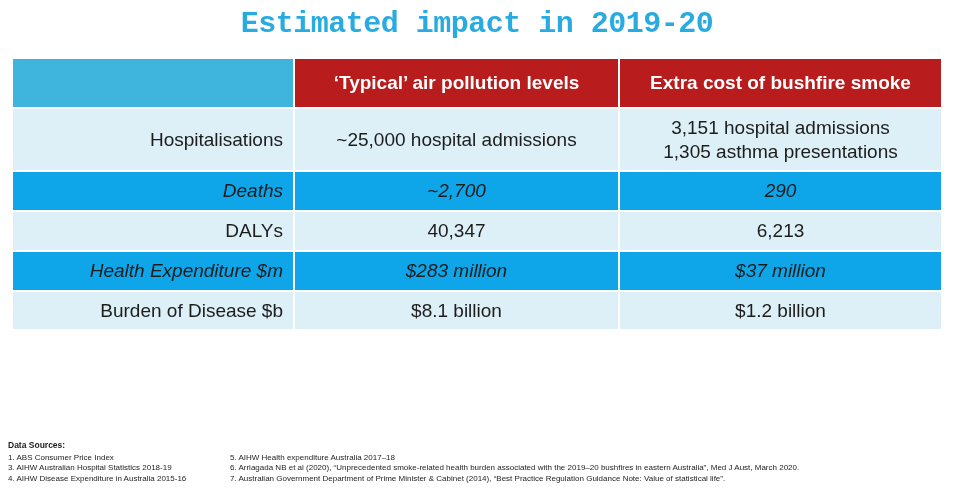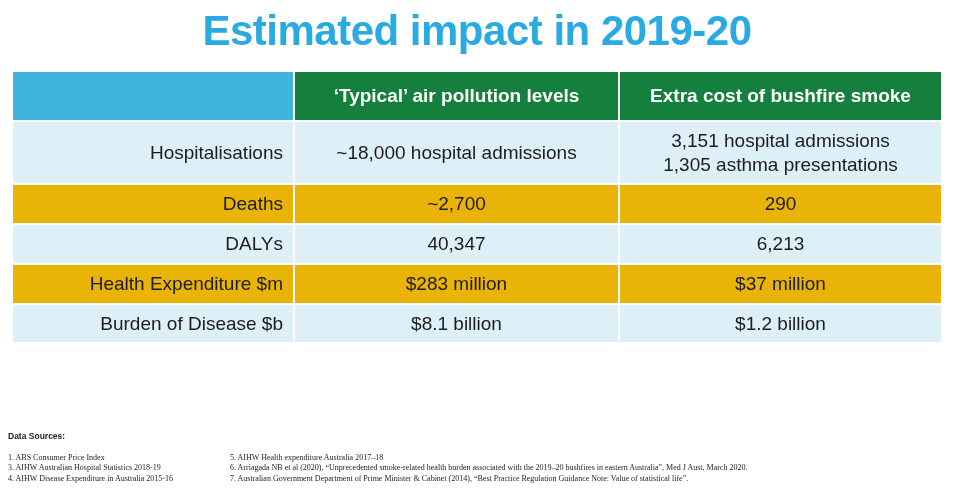--- a/index.html
+++ b/index.html
@@ -15,39 +15,40 @@
     overflow: hidden;
   }
   .slide {
     position: relative;
     width: 954px;
     height: 491px;
     box-sizing: border-box;
   }
   .title {
     text-align: center;
-    font-size: 42px;
+    font-size: 30px;
     font-weight: bold;
     color: #29ABE2;
     letter-spacing: -0.5px;
     padding: 8px 0 10px 0;
     line-height: 1.1;
+    font-family: Liberation Mono, monospace;
   }
   table.impact {
     width: 930px;
     margin: 6px auto 0 auto;
     border-collapse: collapse;
     table-layout: fixed;
   }
   table.impact col.c0 { width: 282px; }
   table.impact col.c1 { width: 325px; }
   table.impact col.c2 { width: 323px; }
 
   table.impact thead th {
-    background: #15803d;
+    background: #b91c1c;
     color: #ffffff;
     font-size: 19px;
     font-weight: bold;
     padding: 12px 10px;
     text-align: center;
     vertical-align: middle;
     border: 2px solid #ffffff;
     line-height: 1.25;
   }
   table.impact thead th.blank {
@@ -58,46 +59,46 @@
     padding: 7px 10px;
     vertical-align: middle;
     border: 2px solid #ffffff;
     line-height: 1.25;
     color: #1d1d1d;
   }
   table.impact tbody tr.shade td {
     background: #DDEFF7;
   }
   table.impact tbody tr.plain td {
-    background: #eab308;
+    background: #0ea5e9;
+    font-style: italic;
   }
   td.label {
     text-align: right;
     padding-left: 10px;
   }
   td.val {
     text-align: center;
   }
   .sources {
     position: absolute;
     left: 8px;
     bottom: 6px;
     width: 938px;
     font-size: 8px;
     line-height: 1.35;
     color: #1d1d1d;
   }
   .sources .heading {
     font-weight: bold;
     font-size: 8.5px;
-    margin-bottom: 10px;
+    margin-bottom: 1px;
   }
   .sources .cols {
     display: flex;
-    font-family: Liberation Serif, serif;
   }
   .sources .col-left {
     width: 222px;
     flex: 0 0 222px;
   }
   .sources .col-right {
     flex: 1 1 auto;
   }
   .sources div.item {
     white-space: nowrap;
@@ -120,21 +121,21 @@
     <thead>
       <tr>
         <th class="blank"></th>
         <th>‘Typical’ air pollution levels</th>
         <th>Extra cost of bushfire smoke</th>
       </tr>
     </thead>
     <tbody>
       <tr class="shade">
         <td class="label">Hospitalisations</td>
-        <td class="val">~18,000 hospital admissions</td>
+        <td class="val">~25,000 hospital admissions</td>
         <td class="val multiline">3,151 hospital admissions<br>1,305 asthma presentations</td>
       </tr>
       <tr class="plain">
         <td class="label">Deaths</td>
         <td class="val">~2,700</td>
         <td class="val">290</td>
       </tr>
       <tr class="shade">
         <td class="label">DALYs</td>
         <td class="val">40,347</td>

